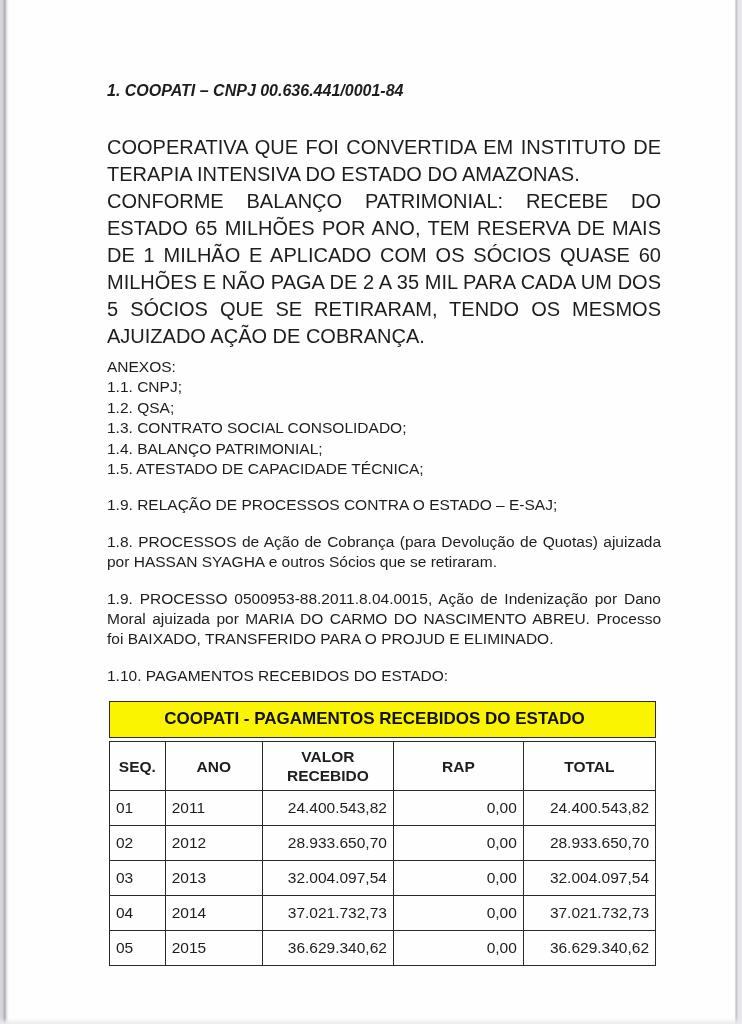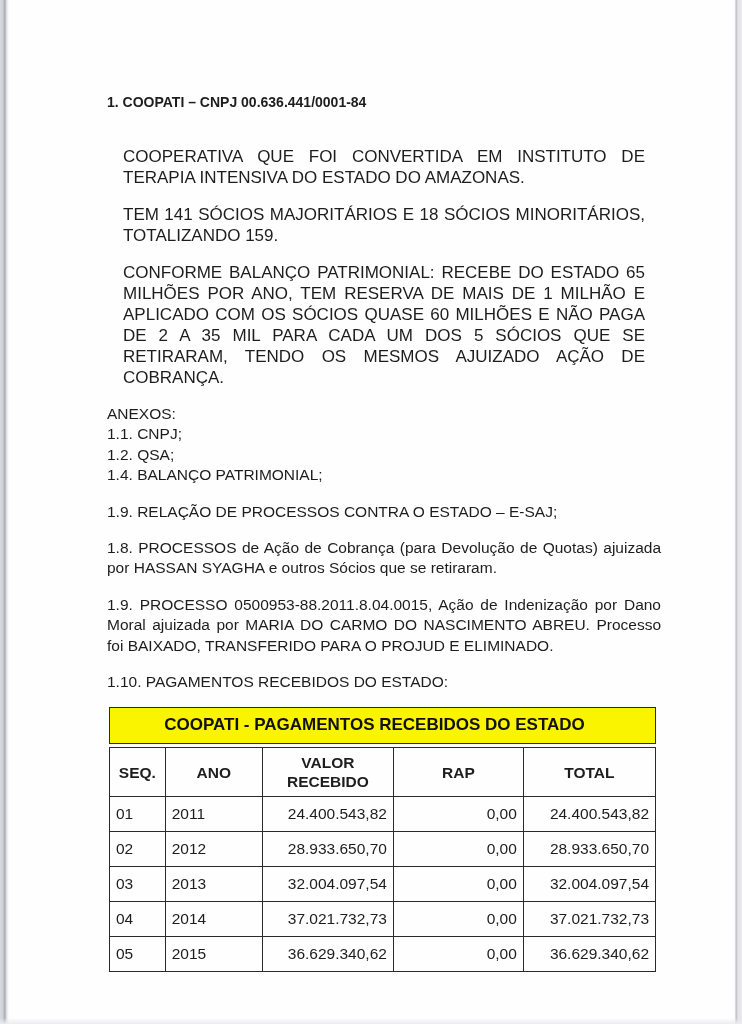--- a/index.html
+++ b/index.html
@@ -40,28 +40,29 @@
     background: #fefefe;
   }
   .content {
     position: absolute;
     left: 98px;
     top: 80px;
     width: 554px;
   }
   .doc-heading {
     font-weight: bold;
-    font-size: 14px;
+    font-size: 16px;
     line-height: 21px;
-    margin: 12px 0 33px 0;
+    margin: 0 0 33px 0;
+    font-style: italic;
   }
   .para {
-    font-size: 17px;
-    line-height: 21px;
-    margin: 16px;
+    font-size: 20px;
+    line-height: 27px;
+    margin: 0;
     text-align: justify;
   }
   .anexos-block {
     margin-top: 7px;
   }
   .anexos-line {
     font-size: 15.5px;
     line-height: 20.4px;
   }
   .numbered-item {
@@ -119,28 +120,29 @@
 
 <div class="edge-left"></div>
 <div class="edge-right"></div>
 
 <div class="sheet">
   <div class="content">
 
     <p class="doc-heading">1. COOPATI – CNPJ 00.636.441/0001-84</p>
 
     <p class="para">COOPERATIVA QUE FOI CONVERTIDA EM INSTITUTO DE TERAPIA INTENSIVA DO ESTADO DO AMAZONAS.</p>
-    <p class="para">TEM 141 SÓCIOS MAJORITÁRIOS E 18 SÓCIOS MINORITÁRIOS, TOTALIZANDO 159.</p>
     <p class="para">CONFORME BALANÇO PATRIMONIAL: RECEBE DO ESTADO 65 MILHÕES POR ANO, TEM RESERVA DE MAIS DE 1 MILHÃO E APLICADO COM OS SÓCIOS QUASE 60 MILHÕES E NÃO PAGA DE 2 A 35 MIL PARA CADA UM DOS 5 SÓCIOS QUE SE RETIRARAM, TENDO OS MESMOS AJUIZADO AÇÃO DE COBRANÇA.</p>
 
     <div class="anexos-block">
       <div class="anexos-line">ANEXOS:</div>
       <div class="anexos-line">1.1. CNPJ;</div>
       <div class="anexos-line">1.2. QSA;</div>
+      <div class="anexos-line">1.3. CONTRATO SOCIAL CONSOLIDADO;</div>
       <div class="anexos-line">1.4. BALANÇO PATRIMONIAL;</div>
+      <div class="anexos-line">1.5. ATESTADO DE CAPACIDADE TÉCNICA;</div>
     </div>
 
     <p class="numbered-item">1.9. RELAÇÃO DE PROCESSOS CONTRA O ESTADO – E-SAJ;</p>
     <p class="numbered-item">1.8. PROCESSOS de Ação de Cobrança (para Devolução de Quotas) ajuizada por HASSAN SYAGHA e outros Sócios que se retiraram.</p>
     <p class="numbered-item">1.9. PROCESSO 0500953-88.2011.8.04.0015, Ação de Indenização por Dano Moral ajuizada por MARIA DO CARMO DO NASCIMENTO ABREU. Processo foi BAIXADO, TRANSFERIDO PARA O PROJUD E ELIMINADO.</p>
     <p class="numbered-item">1.10. PAGAMENTOS RECEBIDOS DO ESTADO:</p>
 
     <div class="payments-block">
       <div class="table-title" style="background: rgb(250, 244, 0);">COOPATI - PAGAMENTOS RECEBIDOS DO ESTADO</div>
 

